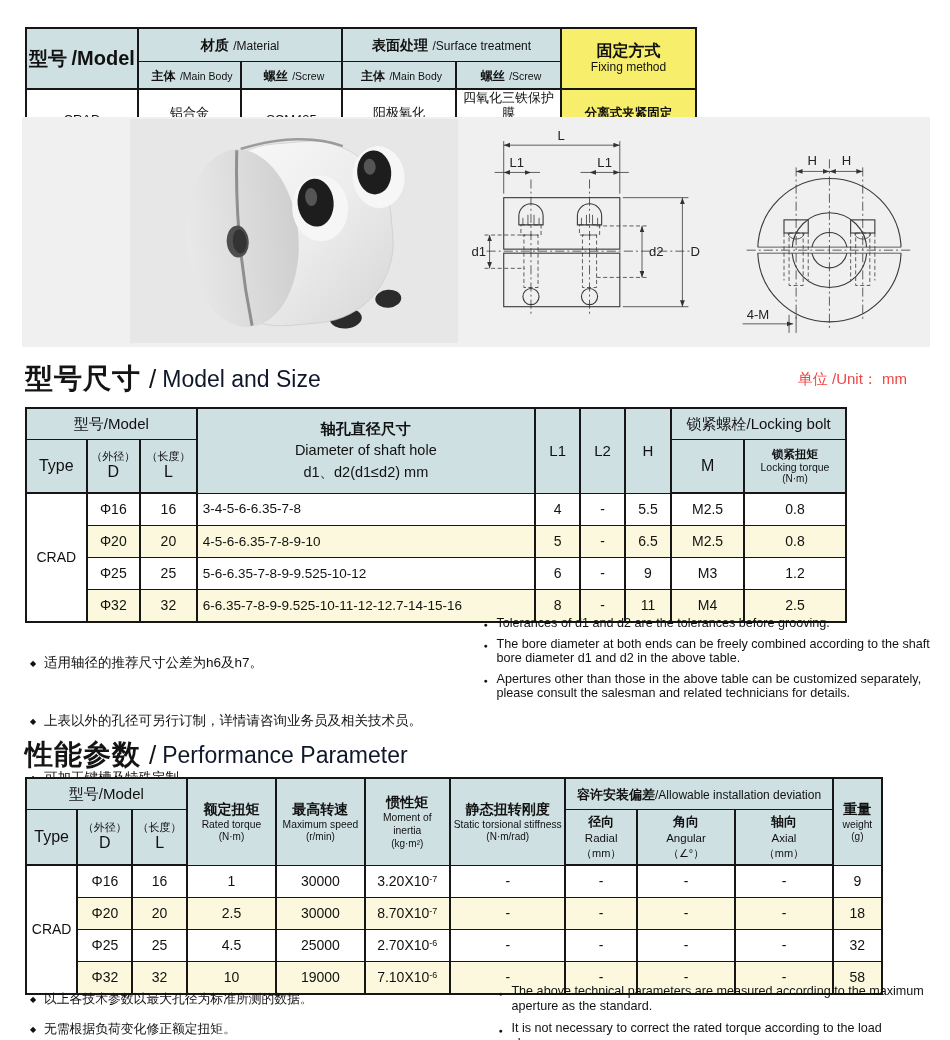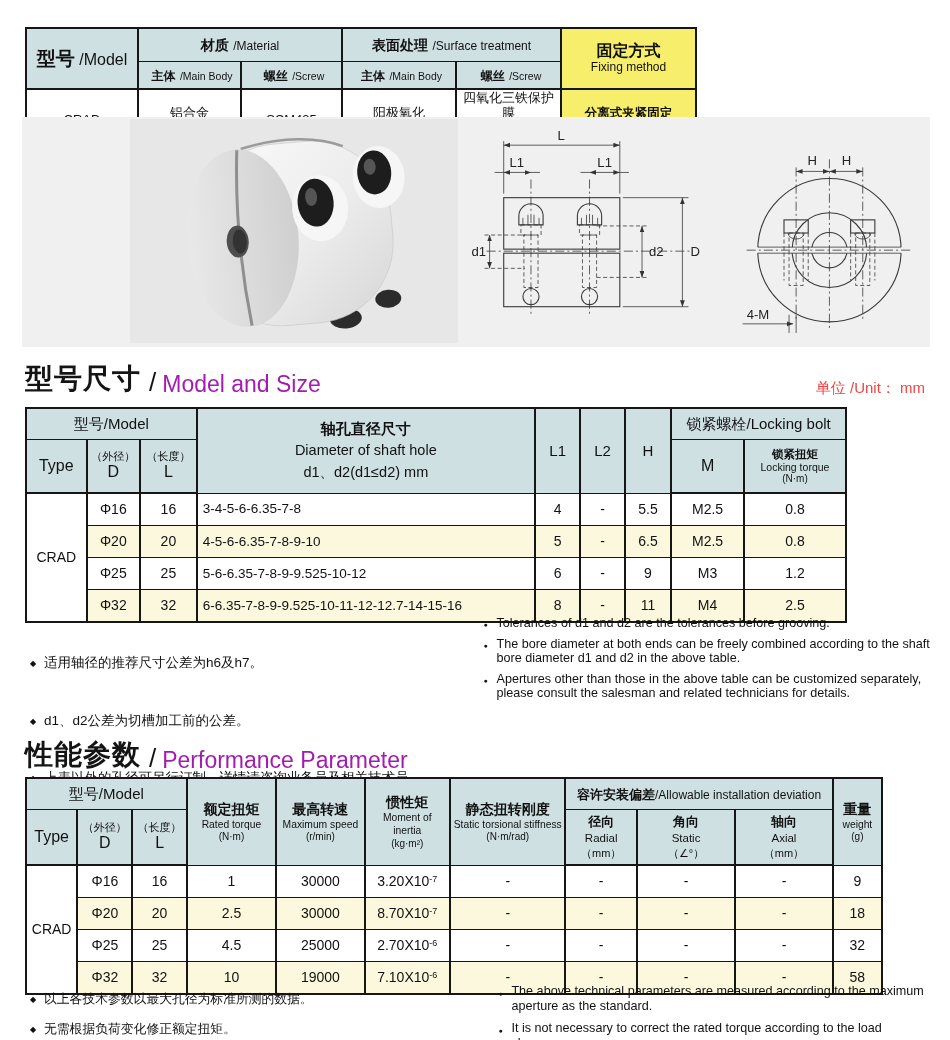--- a/index.html
+++ b/index.html
@@ -22,21 +22,21 @@
   .ta-l{text-align:left !important;padding-left:5px !important;}
   sup.exp{font-size:9px;vertical-align:4px;letter-spacing:0;}
   sub.sub{font-size:9px;vertical-align:-2px;}
 
   
   .top-table{position:absolute;left:25px;top:27px;width:670px;}
   .top-table .t1 th{height:30px;}
   .top-table .t2 th{height:24px;padding-left:7px;}
   .top-table tbody td{height:36px;border-top:2px solid #161616;}
   .top-table .model-th .cn{font-size:19px;}
-  .top-table .model-th .en{font-size:16px;}
+  .top-table .model-th .en{font-size:20px;font-weight:bold;}
   .top-table .grp .cn{font-size:14px;}
   .top-table .grp .en{font-size:12px;}
   .top-table .sub .cn{font-size:12px;}
   .top-table .sub .en{font-size:10.5px;}
   .top-table .fix-th .cn{font-size:16px;display:block;}
   .top-table .fix-th .en{font-size:12px;display:block;}
   .top-table tbody td{font-size:13px;}
   .top-table tbody .l2{display:block;font-size:12px;}
   .top-table td.yellow{font-weight:bold;font-size:12.5px;}
 
@@ -45,24 +45,24 @@
   .photo{position:absolute;left:108px;top:2px;}
   .side-drawing{position:absolute;left:445px;top:10px;}
   .end-drawing{position:absolute;left:715px;top:10px;}
   .drw{stroke:#3a3a3a;stroke-width:1.1;fill:none;}
   .drw-thin{stroke:#3a3a3a;stroke-width:0.8;fill:none;}
   .dash{stroke-dasharray:4 2.5;}
   .dashdot{stroke-dasharray:9 3 2 3;stroke-width:0.8;}
   .dimtxt{font-family:"Liberation Sans","DejaVu Sans",sans-serif;font-size:13px;fill:#222;stroke:none;}
 
   
-  .sec-head{position:absolute;left:25px;right:25px;display:flex;align-items:flex-end;}
+  .sec-head{position:absolute;left:25px;right:43px;display:flex;align-items:center;}
   .sec-head .t-cn{font-size:28px;font-weight:bold;color:#141414;letter-spacing:1px;}
   .sec-head .t-sep{font-size:26px;color:#141414;margin:0 6px 0 8px;font-weight:normal;}
-  .sec-head .t-en{font-size:23px;color:#a21caf;}
+  .sec-head .t-en{font-size:23px;color:#0f172a;}
   .sec-head .unit{margin-left:auto;font-size:15px;color:#ef4444;}
 
   
   .size-table{position:absolute;left:25px;top:407px;width:822px;}
   .size-table .h1 th{height:28px;font-size:15px;}
   .size-table .h2 th{height:50px;}
   .size-table tbody td{height:29px;font-size:14px;}
   .size-table .shaft-th div{line-height:1.5;}
   .size-table .shaft-cn{font-size:15px;font-weight:bold;}
   .size-table .shaft-en{font-size:14.5px;}
@@ -391,21 +391,20 @@
         <td>11</td>
         <td>M4</td>
         <td>2.5</td>
       </tr>
     </tbody>
   </table>
 
   <div class="notes notes1">
     <ul class="notes-cn">
       <li>适用轴径的推荐尺寸公差为h6及h7。</li>
-      <li>d1、d2公差为切槽加工前的公差。</li>
       <li>上表以外的孔径可另行订制，详情请咨询业务员及相关技术员。</li>
       <li>可加工键槽及特殊定制。</li>
     </ul>
     <ul class="notes-en">
       <li>Tolerances of d1 and d2 are the tolerances before grooving.</li>
       <li>The bore diameter at both ends can be freely combined according to the shaft bore diameter d1 and d2 in the above table.</li>
       <li>Apertures other than those in the above table can be customized separately, please consult the salesman and related technicians for details.</li>
     </ul>
   </div>
 
@@ -469,21 +468,21 @@
             <span class="paren">（长度）</span>
             <span class="big">L</span>
           </th>
         <th>
             <span class="d1">径向</span>
             <span class="d2">Radial</span>
             <span class="d3">（mm）</span>
           </th>
         <th>
             <span class="d1">角向</span>
-            <span class="d2">Static</span>
+            <span class="d2">Angular</span>
             <span class="d3">（∠°）</span>
           </th>
         <th>
             <span class="d1">轴向</span>
             <span class="d2">Axial</span>
             <span class="d3">（mm）</span>
           </th>
       </tr>
     </thead>
     <tbody>

